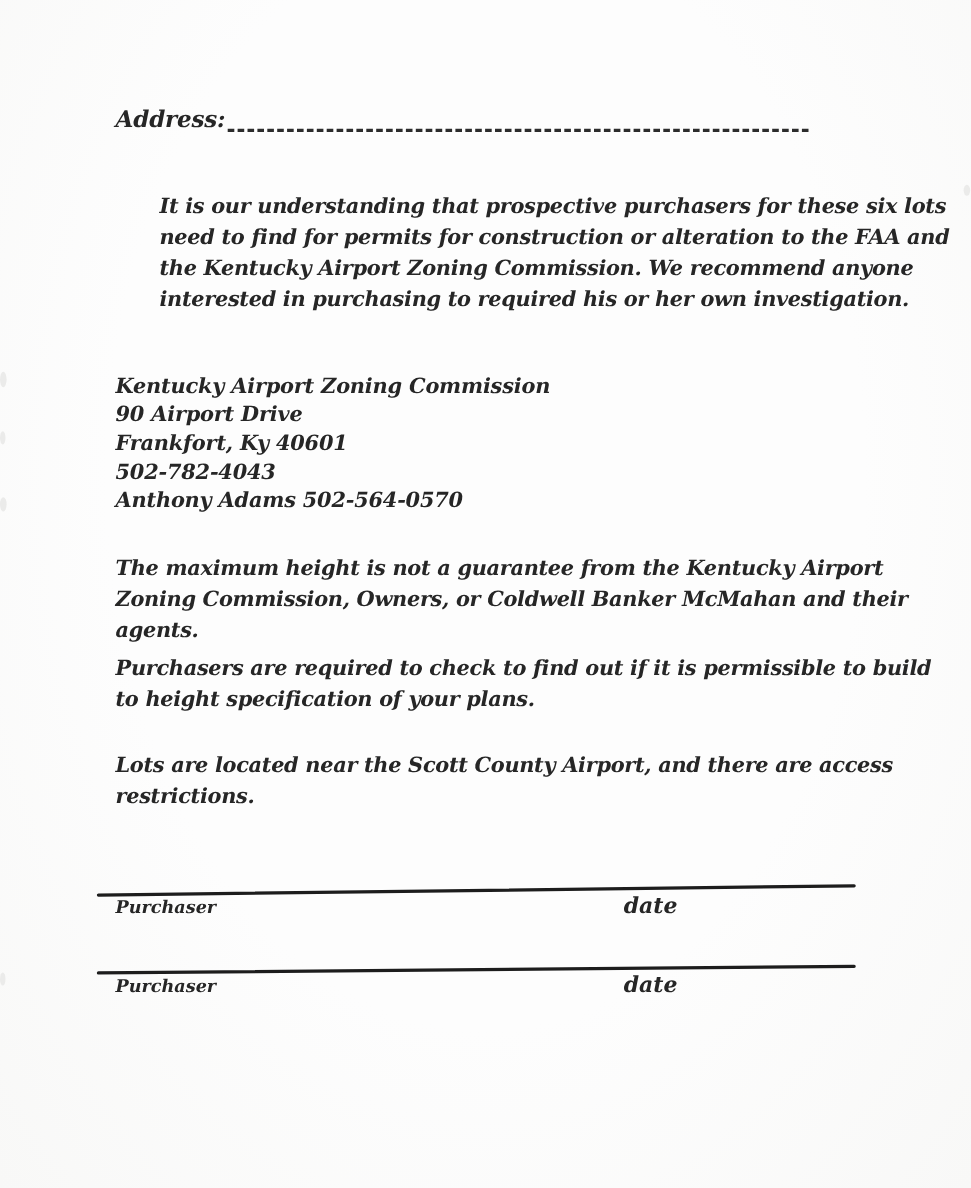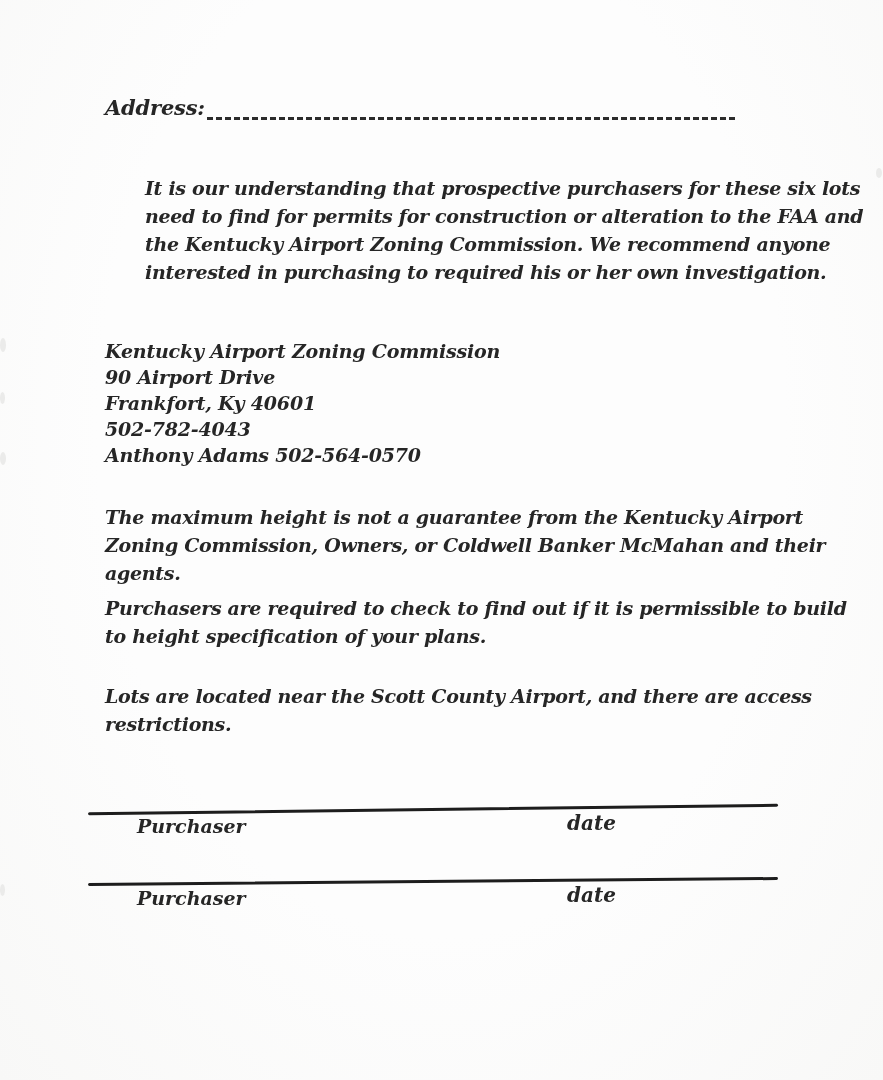--- a/index.html
+++ b/index.html
@@ -80,23 +80,22 @@
     width: 690px;
     height: 3px;
     background: #1d1d1d;
     border-radius: 2px;
   }
   .sig-1 .sig-line { transform: rotate(-0.7deg); }
   .sig-2 .sig-line { transform: rotate(-0.5deg); }
   .sig-role {
     position: absolute;
     left: 17px; top: 12px;
-    font-size: 19px;
+    font-size: 16px;
     white-space: nowrap;
-    margin-left: 32px;
   }
   .sig-date {
     position: absolute;
     left: 479px; top: 8px;
     font-size: 20px;
     white-space: nowrap;
   }
 
   
   .artifact {

